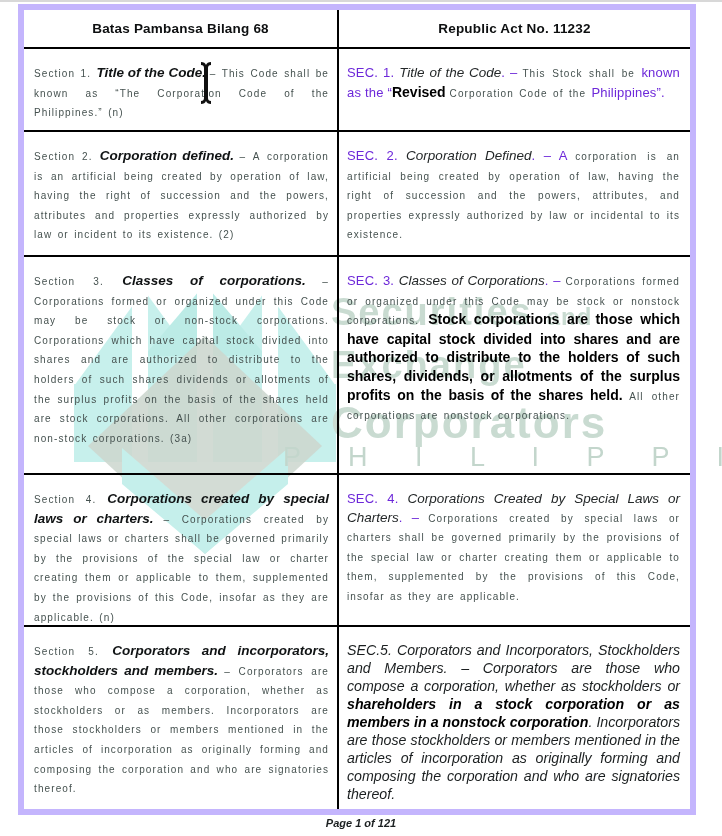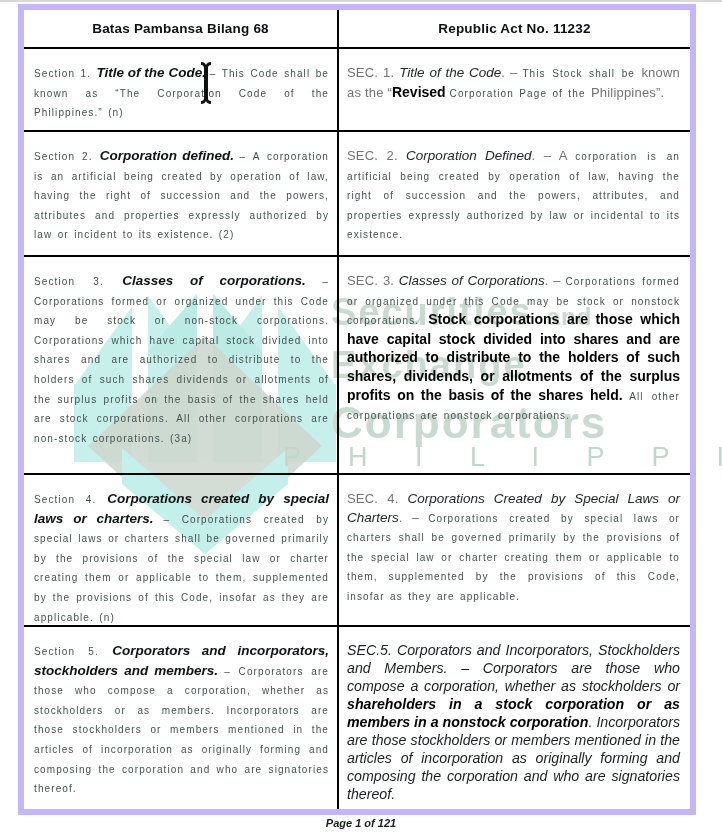--- a/index.html
+++ b/index.html
@@ -29,21 +29,21 @@
         box-sizing:border-box;overflow:hidden;background:transparent;}
   .cell.c2{border-right:none;}
   .cell.rlast{border-bottom:none;}
   .hdr{display:flex;align-items:center;justify-content:center;
        font-size:13.5px;font-weight:bold;color:#0d0f10;letter-spacing:.2px;}
   .body-cell{padding:14px 8px 6px 10px;text-align:justify;line-height:17.6px;}
   .body-cell.right{padding:14px 10px 6px 8px;}
 
   
   .fancy{font-size:10px;letter-spacing:1.1px;word-spacing:1.5px;color:#45514f;}
-  .plain{font-size:13px;color:#737373;letter-spacing:.2px;}
+  .plain{font-size:13px;color:#6d28d9;letter-spacing:.2px;}
   .ltitle{font-size:13.5px;font-weight:bold;font-style:italic;color:#101314;}
   .rtitle{font-size:13.5px;font-style:italic;color:#232728;}
   .b{font-size:14px;font-weight:bold;color:#000;}
   .it{font-size:13.8px;font-style:italic;color:#1b1f20;}
   .bi{font-size:14px;font-weight:bold;font-style:italic;color:#000;}
   .sec5{line-height:18px;}
   .sec5 .it,.sec5 .bi{font-size:14.2px;}
 
   .footer{position:absolute;top:817px;left:0;width:100%;text-align:center;
           font-size:11px;font-style:italic;font-weight:bold;color:#1b1f20;z-index:2;}
@@ -81,21 +81,21 @@
     <span>Batas Pambansa Bilang 68</span>
   </div>
   <div class="cell hdr c2">
     <span>Republic Act No. 11232</span>
   </div>
 
   <div class="cell body-cell">
     <span class="fancy">Section 1. </span><span class="ltitle">Title of the Code. </span><span class="fancy">– This Code shall be known as “The Corporation Code of the Philippines.” (n)</span>
   </div>
   <div class="cell body-cell right c2">
-    <span class="plain">SEC. 1. </span><span class="rtitle">Title of the Code</span><span class="plain">. – </span><span class="fancy">This Stock shall be </span><span class="plain">known as the “</span><span class="b">Revised </span><span class="fancy">Corporation Page of the </span><span class="plain">Philippines”.</span>
+    <span class="plain">SEC. 1. </span><span class="rtitle">Title of the Code</span><span class="plain">. – </span><span class="fancy">This Stock shall be </span><span class="plain">known as the “</span><span class="b">Revised </span><span class="fancy">Corporation Code of the </span><span class="plain">Philippines”.</span>
   </div>
 
   <div class="cell body-cell">
     <span class="fancy">Section 2. </span><span class="ltitle">Corporation defined. </span><span class="fancy">– A corporation is an artificial being created by operation of law, having the right of succession and the powers, attributes and properties expressly authorized by law or incident to its existence. (2)</span>
   </div>
   <div class="cell body-cell right c2">
     <span class="plain">SEC. 2. </span><span class="rtitle">Corporation Defined</span><span class="plain">. – A </span><span class="fancy">corporation is an artificial being created by operation of law, having the right of succession and the powers, attributes, and properties expressly authorized by law or incidental to its existence.</span>
   </div>
 
   <div class="cell body-cell">

